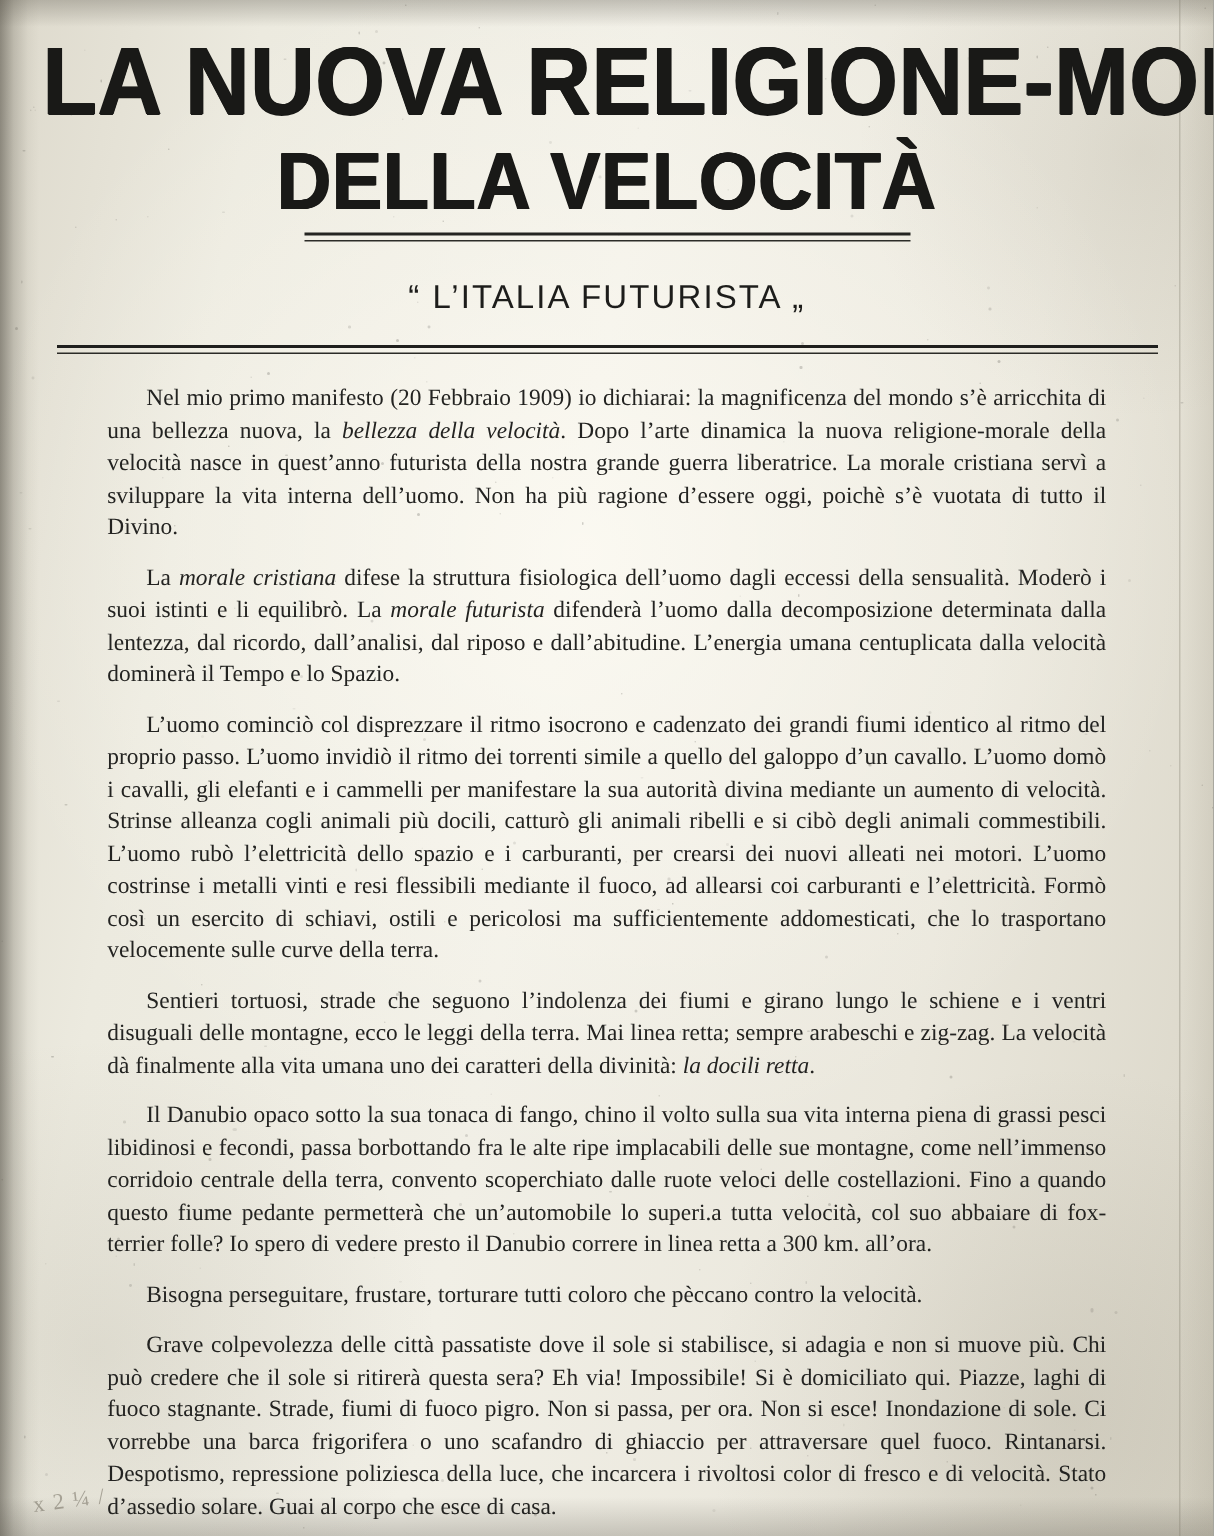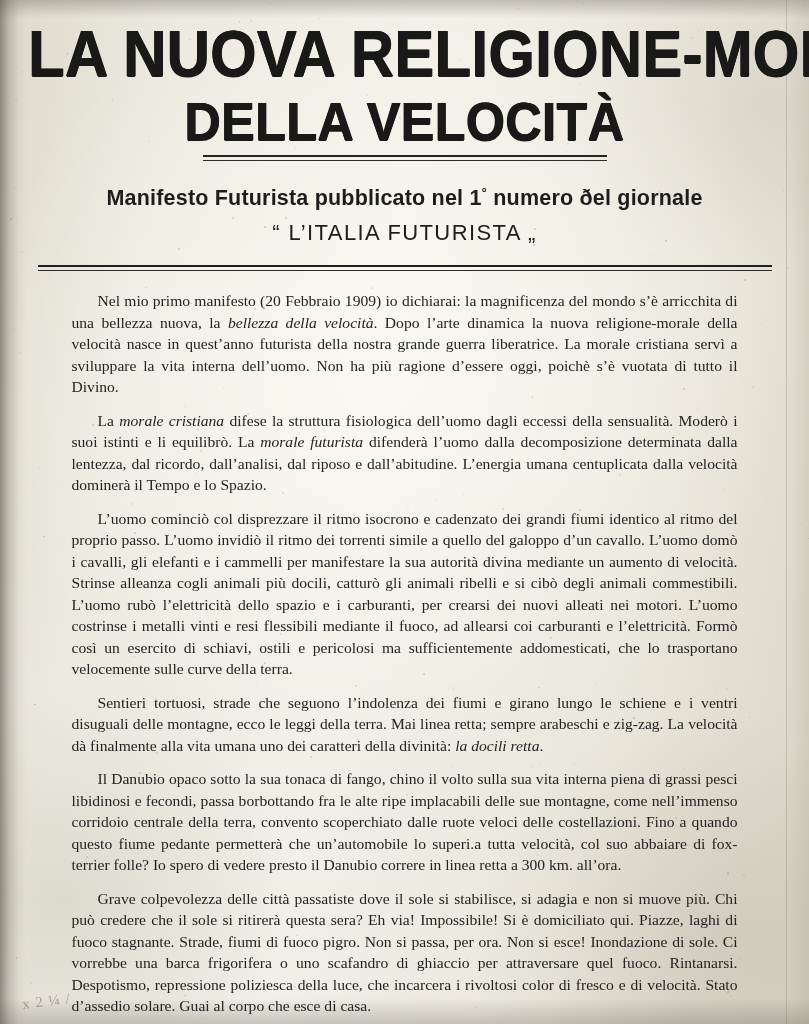--- a/index.html
+++ b/index.html
@@ -417,35 +417,35 @@
 
     <div class="masthead">
       <div class="title-line title-line-1">LA NUOVA RELIGIONE-MORALE</div>
       <div class="title-line title-line-2">DELLA VELOCITÀ</div>
       <div class="title-rule">
         <div class="r1"></div>
         <div class="r2"></div>
       </div>
 
       <div class="subtitle">
-        <div class="subtitle-1"><span>Manifesto Futurista pubblicato nel 1</span><span class="sup-ord">°</span><span> numero ðel giornale</span></div>
         <div class="subtitle-2">“ L’ITALIA FUTURISTA „</div>
       </div>
 
       <div class="divider-double">
         <div class="d1"></div>
         <div class="d2"></div>
       </div>
     </div>
 
     <div class="body-text" id="body-text">
         <p><span>Nel mio primo manifesto (20 Febbraio 1909) io dichiarai: la magnificenza del mondo s’è arricchita di una bellezza nuova, la </span><i>bellezza della velocità</i><span>. Dopo l’arte dinamica la nuova religione-morale della velocità nasce in quest’anno futurista della nostra grande guerra liberatrice. La morale cristiana servì a sviluppare la vita interna dell’uomo. Non ha più ragione d’essere oggi, poichè s’è vuotata di tutto il Divino.</span></p>
         <p><span>La </span><i>morale cristiana</i><span> difese la struttura fisiologica dell’uomo dagli eccessi della sensualità. Moderò i suoi istinti e li equilibrò. La </span><i>morale futurista</i><span> difenderà l’uomo dalla decomposizione determinata dalla lentezza, dal ricordo, dall’analisi, dal riposo e dall’abitudine. L’energia umana centuplicata dalla velocità dominerà il Tempo e lo Spazio.</span></p>
         <p><span>L’uomo cominciò col disprezzare il ritmo isocrono e cadenzato dei grandi fiumi identico al ritmo del proprio passo. L’uomo invidiò il ritmo dei torrenti simile a quello del galoppo d’un cavallo. L’uomo domò i cavalli, gli elefanti e i cammelli per manifestare la sua autorità divina mediante un aumento di velocità. Strinse alleanza cogli animali più docili, catturò gli animali ribelli e si cibò degli animali commestibili. L’uomo rubò l’elettricità dello spazio e i carburanti, per crearsi dei nuovi alleati nei motori. L’uomo costrinse i metalli vinti e resi flessibili mediante il fuoco, ad allearsi coi carburanti e l’elettricità. Formò così un esercito di schiavi, ostili e pericolosi ma sufficientemente addomesticati, che lo trasportano velocemente sulle curve della terra.</span></p>
         <p><span>Sentieri tortuosi, strade che seguono l’indolenza dei fiumi e girano lungo le schiene e i ventri disuguali delle montagne, ecco le leggi della terra. Mai linea retta; sempre arabeschi e zig-zag. La velocità dà finalmente alla vita umana uno dei caratteri della divinità: </span><i>la docili retta</i><span>.</span></p>
         <p><span>Il Danubio opaco sotto la sua tonaca di fango, chino il volto sulla sua vita interna piena di grassi pesci libidinosi e fecondi, passa borbottando fra le alte ripe implacabili delle sue montagne, come nell’immenso corridoio centrale della terra, convento scoperchiato dalle ruote veloci delle costellazioni. Fino a quando questo fiume pedante permetterà che un’automobile lo superi.a tutta velocità, col suo abbaiare di fox-terrier folle? Io spero di vedere presto il Danubio correre in linea retta a 300 km. all’ora.</span></p>
+        <p><span>Bisogna perseguitare, frustare, torturare tutti coloro che pèccano contro la velocità.</span></p>
         <p><span>Grave colpevolezza delle città passatiste dove il sole si stabilisce, si adagia e non si muove più. Chi può credere che il sole si ritirerà questa sera? Eh via! Impossibile! Si è domiciliato qui. Piazze, laghi di fuoco stagnante. Strade, fiumi di fuoco pigro. Non si passa, per ora. Non si esce! Inondazione di sole. Ci vorrebbe una barca frigorifera o uno scafandro di ghiaccio per attraversare quel fuoco. Rintanarsi. Despotismo, repressione poliziesca della luce, che incarcera i rivoltosi color di fresco e di velocità. Stato d’assedio solare. Guai al corpo che esce di casa.</span></p>
       </div>
 
   </div>
 
   <div id="pencil-mark">x 2 ¼ /</div>
 </div>
 
 </body></html>

